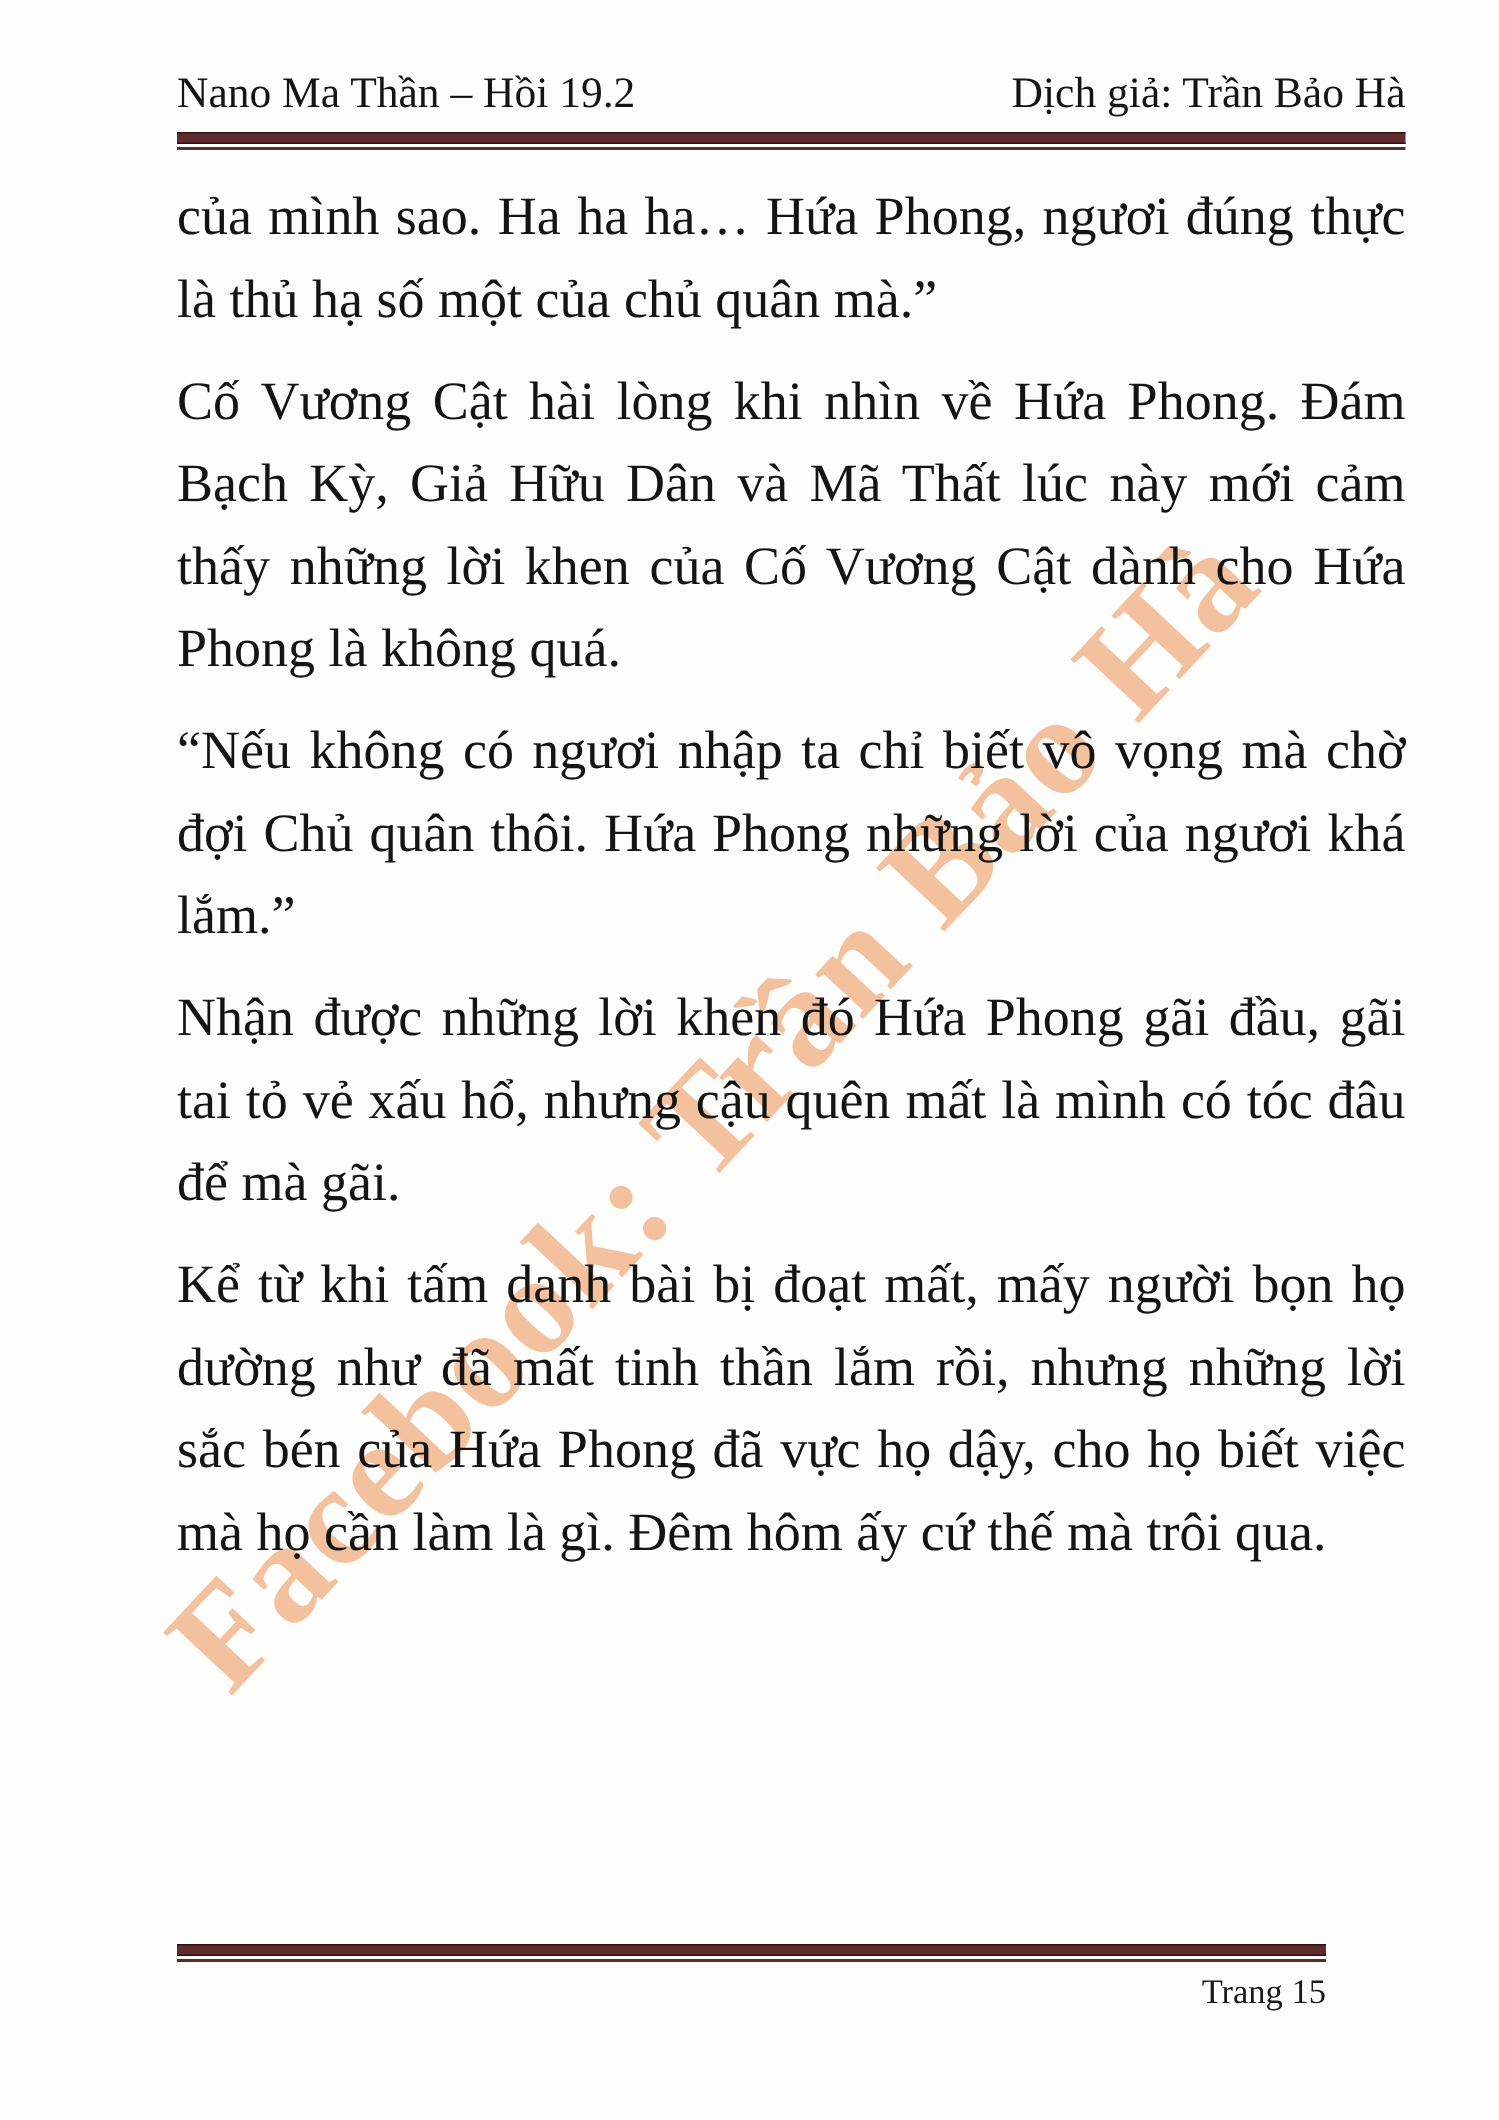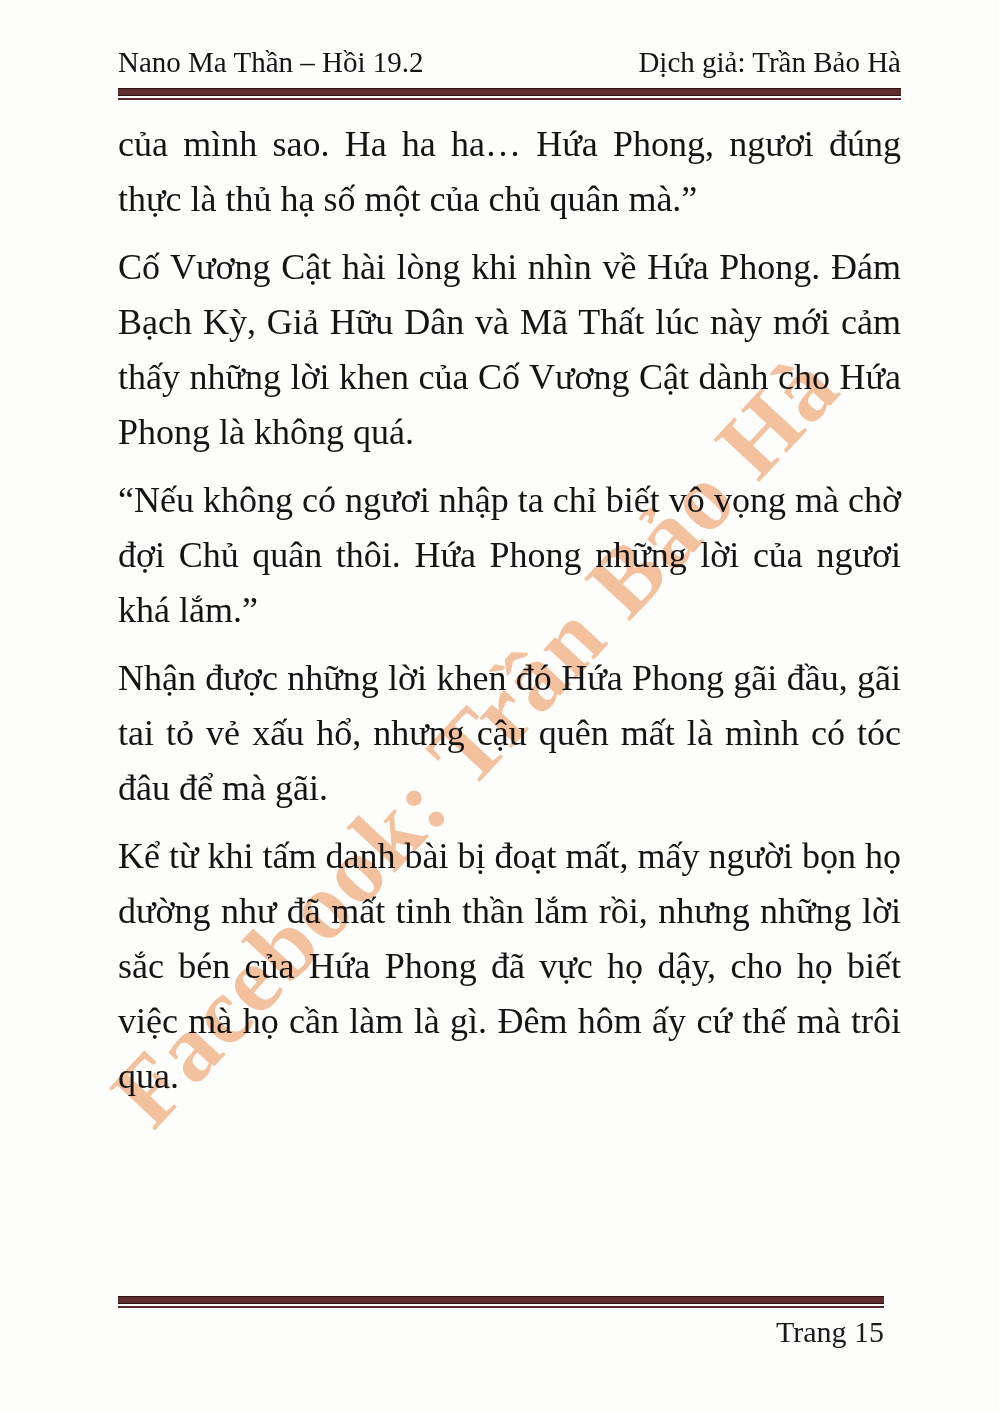--- a/index.html
+++ b/index.html
@@ -26,21 +26,21 @@
     white-space: nowrap;
     color: var(--watermark, #f3b78e);
     opacity: 0.85;
     z-index: 0;
     user-select: none;
     pointer-events: none;
   }
   .content {
     position: relative;
     z-index: 1;
-    padding: 46px 98px 0 118px;
+    padding: 46px 62px 0 118px;
   }
   header {
     display: flex;
     justify-content: space-between;
     align-items: baseline;
     font-size: 29px;
     line-height: 1.15;
   }
   .rule { margin-top: 9px; }
   .rule .thick {
@@ -64,21 +64,21 @@
   }
   footer {
     position: absolute;
     left: 118px; right: 115px;
     top: 1296px;
     z-index: 1;
   }
   footer .rule { margin-top: 0; }
   .pagenum {
     text-align: right;
-    font-size: 30px;
+    font-size: 23px;
     margin-top: 7px;
     color: #1a1a1a;
   }
 </style>
 </head>
 <body>
 
 <div class="page">
 
   <div class="watermark">Facebook: Trần Bảo Hà</div>

